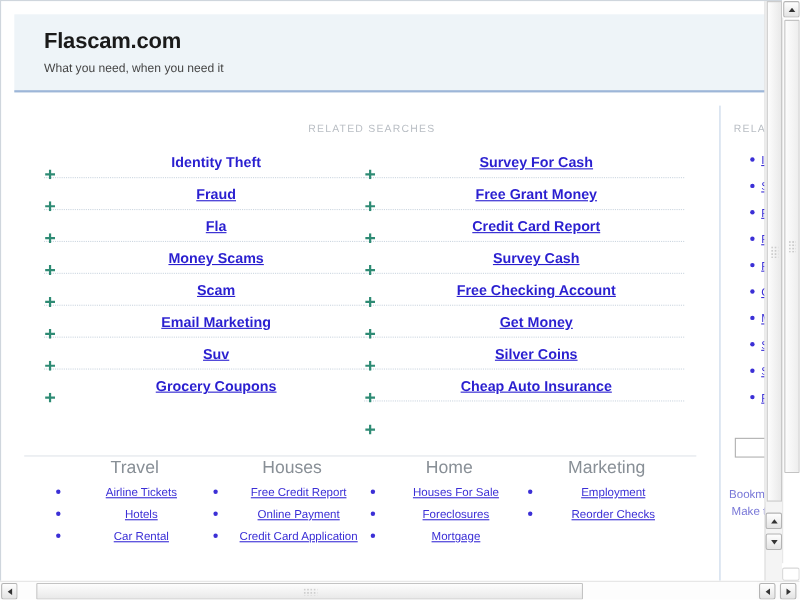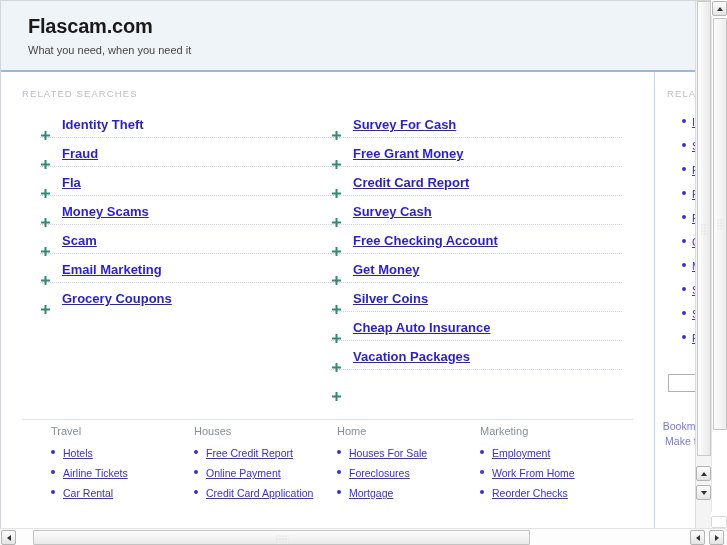--- a/index.html
+++ b/index.html
@@ -23,21 +23,21 @@
     width: 711px; height: 528px;
     overflow: hidden;
     background: #ffffff;
     border-left: 1px solid #cfd6dd;
     border-top: 1px solid #cfd6dd;
   }
 
   
   #header {
     position: relative;
-    margin: 0;
+    margin: 12px;
     height: 71px;
     background: #eef4f8;
     border-bottom: 2px solid #9db6d8;
     padding: 14px 0 0 27px;
   }
   #site-title {
     font-size: 20px;
     font-weight: bold;
     color: #1a1a1a;
     letter-spacing: -0.2px;
@@ -50,20 +50,21 @@
     line-height: 13px;
   }
 
   
   #body-wrap { position: relative; }
 
   #main-col {
     position: absolute;
     left: 0; top: 0;
     width: 653px;
+    text-align: center;
   }
   #side-col {
     position: absolute;
     left: 653px; top: 0;
     width: 58px;
     border-left: 1px solid #c3d4e8;
     height: 457px;
     overflow: hidden;
   }
 
@@ -115,21 +116,21 @@
   #cat-divider {
     border-top: 1px solid #dfe4ea;
     margin: 20px 21px 0 21px;
   }
   #cat-grid {
     display: flex;
     padding: 4px 0 0 50px;
   }
   .cat-block { width: 143px; }
   .cat-head {
-    font-size: 11px;
+    font-size: 16px;
     color: #888f96;
     margin-bottom: 7px;
     line-height: 14px;
   }
   .cat-item {
     position: relative;
     padding-left: 12px;
     margin-bottom: 5px;
     line-height: 14px;
     white-space: nowrap;
@@ -383,20 +384,28 @@
                   </svg>
               </span>
               <a class="rel-link">Email Marketing</a>
             </div>
             <div class="rel-item">
               <span class="rel-bullet">
                 <svg width="9" height="9" viewBox="0 0 9 9">
                     <path d="M3.5 0h2v3.5H9v2H5.5V9h-2V5.5H0v-2h3.5z" fill="#2e8b74"></path>
                   </svg>
               </span>
+              <a class="rel-link">Suv</a>
+            </div>
+            <div class="rel-item">
+              <span class="rel-bullet">
+                <svg width="9" height="9" viewBox="0 0 9 9">
+                    <path d="M3.5 0h2v3.5H9v2H5.5V9h-2V5.5H0v-2h3.5z" fill="#2e8b74"></path>
+                  </svg>
+              </span>
               <a class="rel-link">Grocery Coupons</a>
             </div>
           </div>
 
           <div class="rel-col">
             <div class="rel-item">
               <span class="rel-bullet">
                 <svg width="9" height="9" viewBox="0 0 9 9">
                     <path d="M3.5 0h2v3.5H9v2H5.5V9h-2V5.5H0v-2h3.5z" fill="#2e8b74"></path>
                   </svg>
@@ -451,53 +460,45 @@
               </span>
               <a class="rel-link">Silver Coins</a>
             </div>
             <div class="rel-item">
               <span class="rel-bullet">
                 <svg width="9" height="9" viewBox="0 0 9 9">
                     <path d="M3.5 0h2v3.5H9v2H5.5V9h-2V5.5H0v-2h3.5z" fill="#2e8b74"></path>
                   </svg>
               </span>
               <a class="rel-link">Cheap Auto Insurance</a>
-            </div>
-            <div class="rel-item">
-              <span class="rel-bullet">
-                <svg width="9" height="9" viewBox="0 0 9 9">
-                    <path d="M3.5 0h2v3.5H9v2H5.5V9h-2V5.5H0v-2h3.5z" fill="#2e8b74"></path>
-                  </svg>
-              </span>
-              <a class="rel-link">Vacation Packages</a>
             </div>
             <div class="rel-item">
               <span class="rel-bullet">
                 <svg width="9" height="9" viewBox="0 0 9 9">
                     <path d="M3.5 0h2v3.5H9v2H5.5V9h-2V5.5H0v-2h3.5z" fill="#2e8b74"></path>
                   </svg>
               </span>
             </div>
           </div>
 
         </div>
 
         <div id="cat-divider"></div>
 
         <div id="cat-grid">
 
           <div class="cat-block">
             <div class="cat-head">Travel</div>
             <div class="cat-item">
               <span class="cat-dot"></span>
+              <a class="cat-link">Airline Tickets</a>
+            </div>
+            <div class="cat-item">
+              <span class="cat-dot"></span>
               <a class="cat-link">Hotels</a>
-            </div>
-            <div class="cat-item">
-              <span class="cat-dot"></span>
-              <a class="cat-link">Airline Tickets</a>
             </div>
             <div class="cat-item">
               <span class="cat-dot"></span>
               <a class="cat-link">Car Rental</a>
             </div>
           </div>
 
           <div class="cat-block">
             <div class="cat-head">Houses</div>
             <div class="cat-item">
@@ -528,24 +529,20 @@
               <span class="cat-dot"></span>
               <a class="cat-link">Mortgage</a>
             </div>
           </div>
 
           <div class="cat-block">
             <div class="cat-head">Marketing</div>
             <div class="cat-item">
               <span class="cat-dot"></span>
               <a class="cat-link">Employment</a>
-            </div>
-            <div class="cat-item">
-              <span class="cat-dot"></span>
-              <a class="cat-link">Work From Home</a>
             </div>
             <div class="cat-item">
               <span class="cat-dot"></span>
               <a class="cat-link">Reorder Checks</a>
             </div>
           </div>
 
         </div>
       </div>
 

